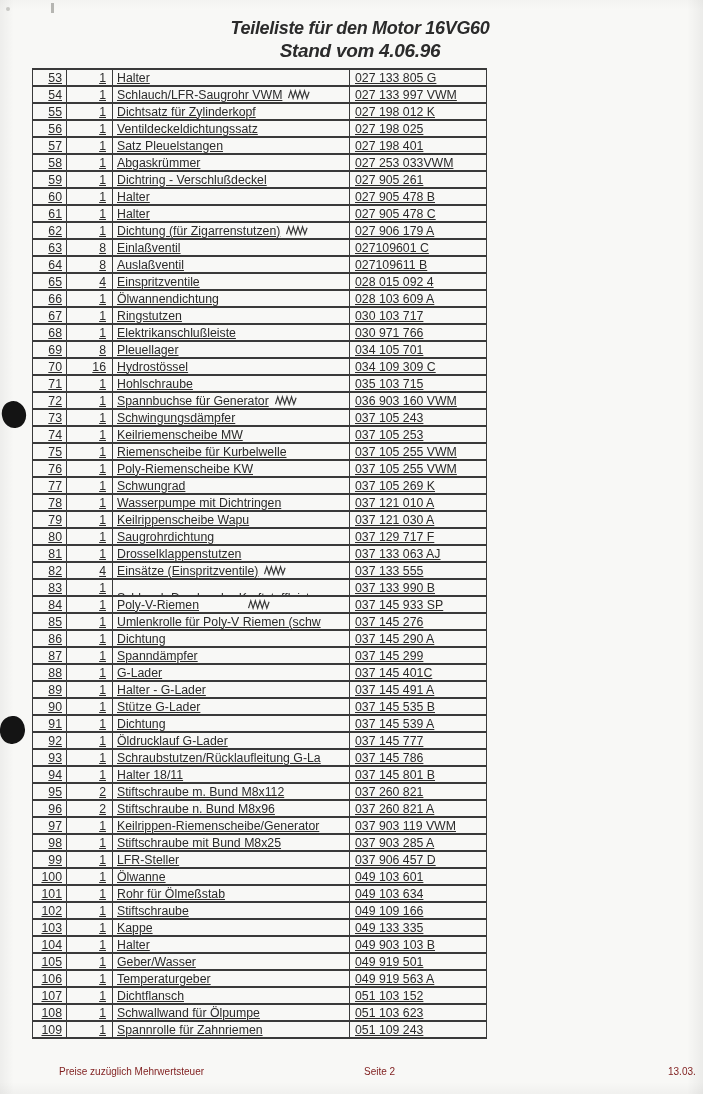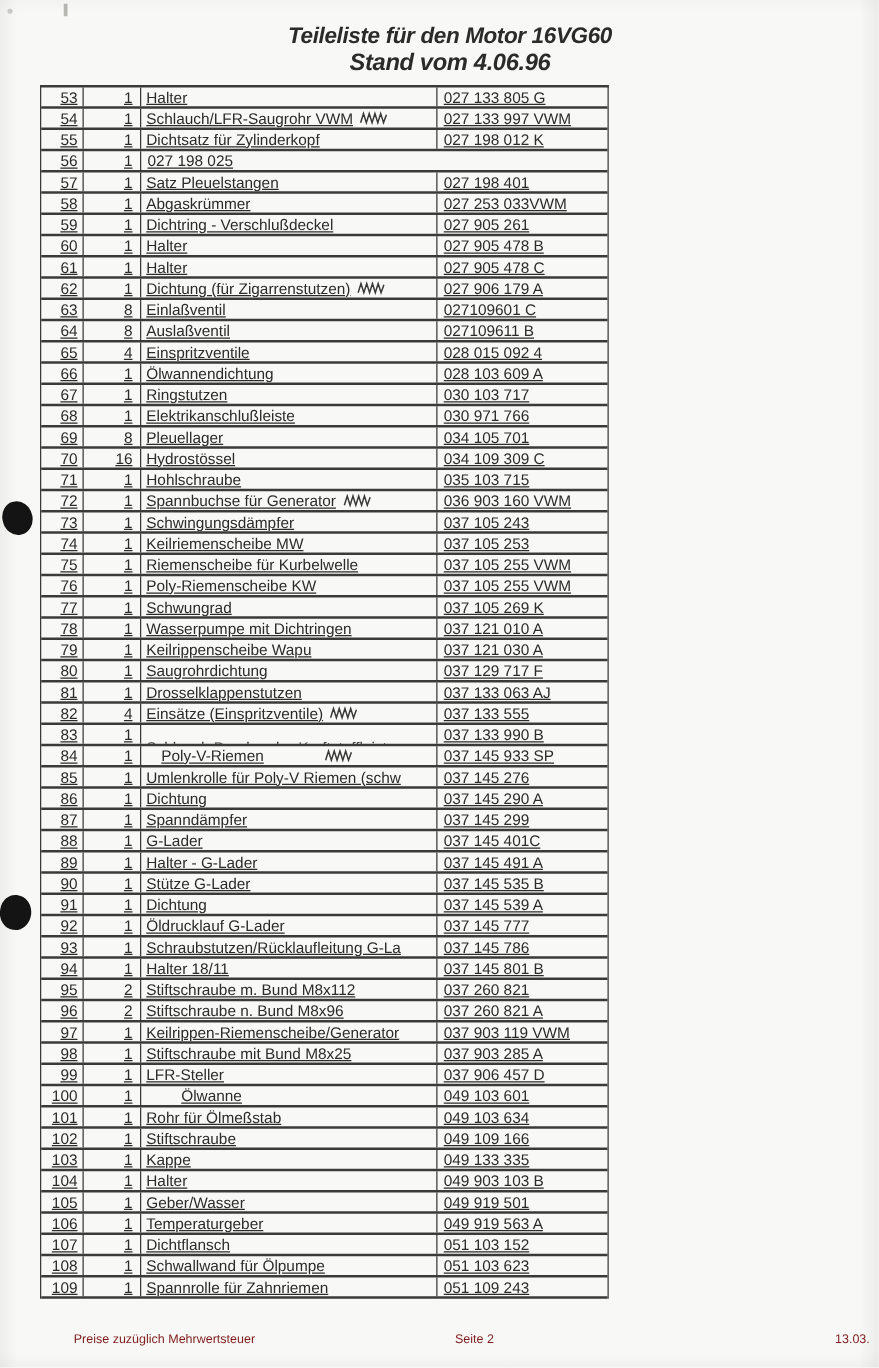--- a/index.html
+++ b/index.html
@@ -112,20 +112,23 @@
         <div class="cell c-pos">55</div>
         <div class="cell c-qty">1</div>
         <div class="cell c-name">
           <div class="" style="display: inline;">Dichtsatz für Zylinderkopf</div>
         </div>
         <div class="cell c-part">027 198 012 K</div>
       </div>
       <div class="trow">
         <div class="cell c-pos">56</div>
         <div class="cell c-qty">1</div>
+        <div class="cell c-name">
+          <div class="" style="display: inline;">Ventildeckeldichtungssatz</div>
+        </div>
         <div class="cell c-part">027 198 025</div>
       </div>
       <div class="trow">
         <div class="cell c-pos">57</div>
         <div class="cell c-qty">1</div>
         <div class="cell c-name">
           <div class="" style="display: inline;">Satz Pleuelstangen</div>
         </div>
         <div class="cell c-part">027 198 401</div>
       </div>
@@ -343,21 +346,21 @@
         <div class="cell c-qty">1</div>
         <div class="cell c-name">
           <div class="" style="display: inline; margin-top: 20px;">Schlauch Druckregler-Kraftstoffleiste</div>
         </div>
         <div class="cell c-part">037 133 990 B</div>
       </div>
       <div class="trow">
         <div class="cell c-pos">84</div>
         <div class="cell c-qty">1</div>
         <div class="cell c-name">
-          <div class="" style="display: inline; margin-left: 12px;">Poly-V-Riemen</div>
+          <div class="" style="display: inline;">Poly-V-Riemen</div>
           <svg viewBox="0 0 26 12" class="squiggle mark-mid">
             <path d="M1 10 L3.5 2 L6 10 L8.5 2 L11 10 L13.5 2 L16 10 L18.5 2 L21 10 L23.5 3" fill="none" stroke="#3a3a3a" stroke-width="1.3"></path>
           </svg>
         </div>
         <div class="cell c-part">037 145  933 SP</div>
       </div>
       <div class="trow">
         <div class="cell c-pos">85</div>
         <div class="cell c-qty">1</div>
         <div class="cell c-name">
@@ -474,21 +477,21 @@
         <div class="cell c-qty">1</div>
         <div class="cell c-name">
           <div class="" style="display: inline;">LFR-Steller</div>
         </div>
         <div class="cell c-part">037 906 457 D</div>
       </div>
       <div class="trow">
         <div class="cell c-pos">100</div>
         <div class="cell c-qty">1</div>
         <div class="cell c-name">
-          <div class="" style="display: inline; margin-left: 28px;">Ölwanne</div>
+          <div class="" style="display: inline;">Ölwanne</div>
         </div>
         <div class="cell c-part">049 103 601</div>
       </div>
       <div class="trow">
         <div class="cell c-pos">101</div>
         <div class="cell c-qty">1</div>
         <div class="cell c-name">
           <div class="" style="display: inline;">Rohr für Ölmeßstab</div>
         </div>
         <div class="cell c-part">049 103 634</div>

